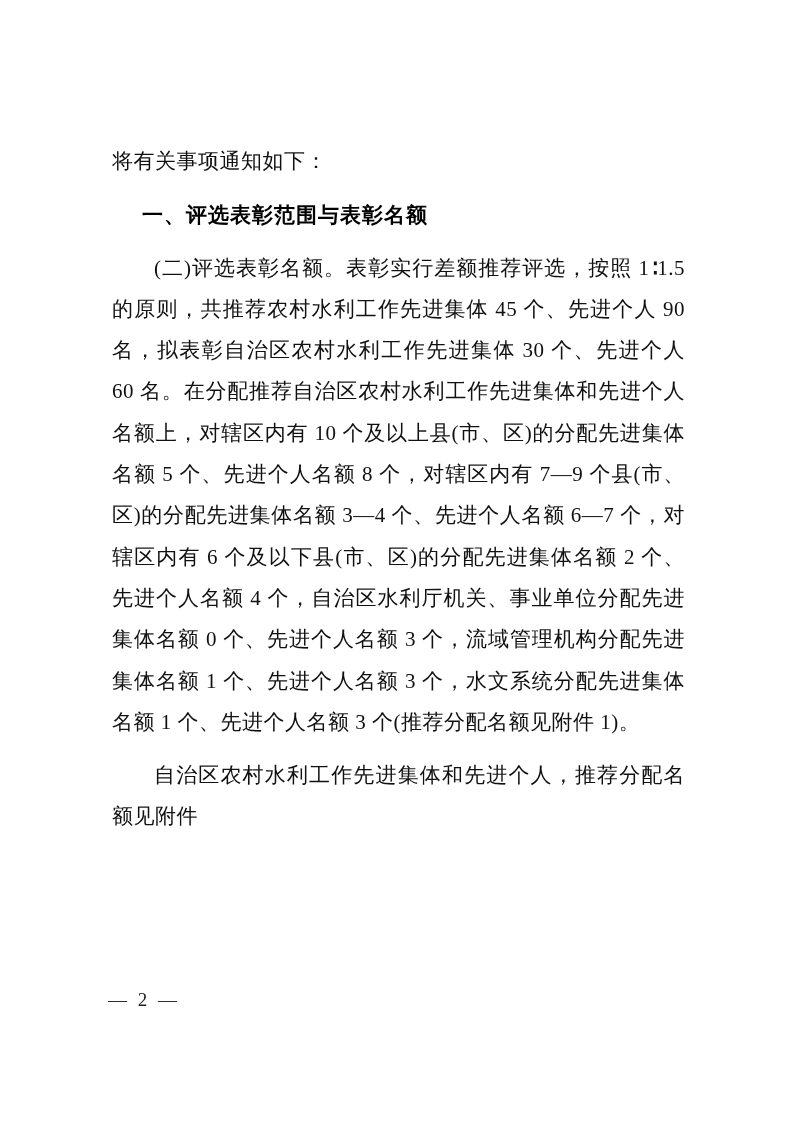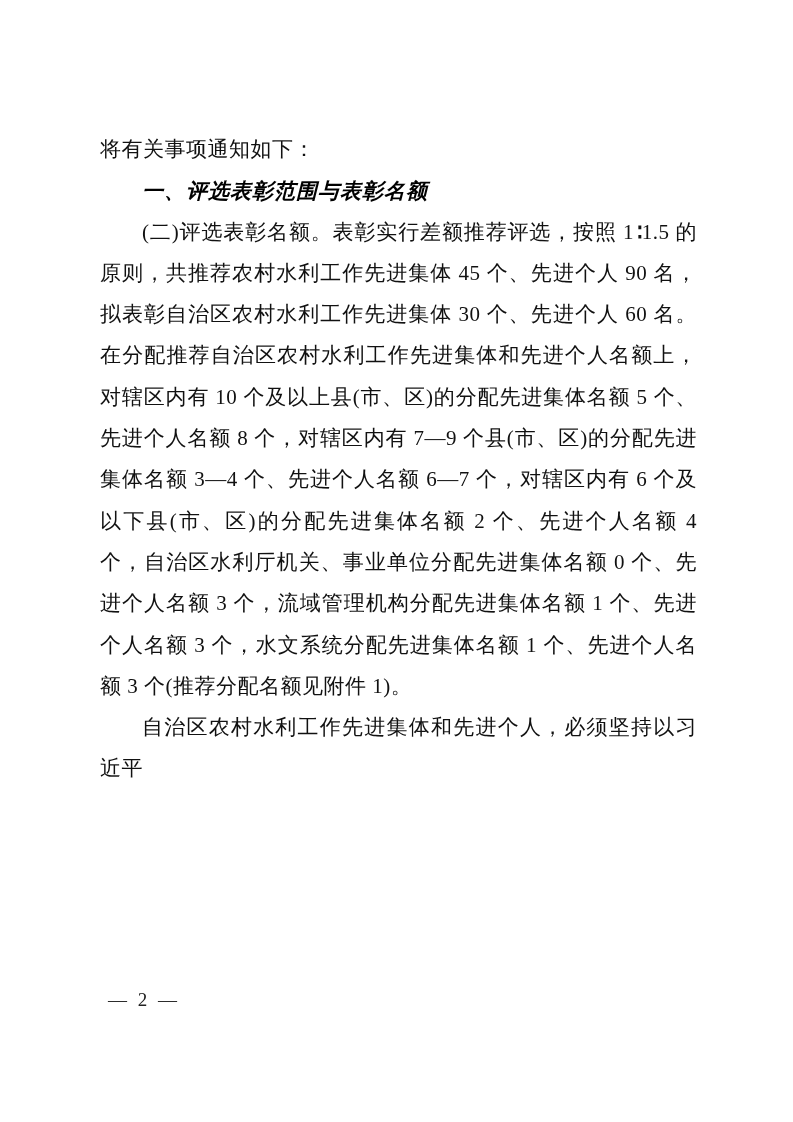--- a/index.html
+++ b/index.html
@@ -15,21 +15,21 @@
     color: #000000;
     overflow: hidden;
   }
   .body-text {
     position: absolute;
     left: 100px;
     top: 129px;
     width: 597px;
   }
   .para {
-    margin: 0;
+    margin: 12px;
     font-family: "Liberation Serif", "DejaVu Serif", serif;
     font-size: 21px;
     line-height: 41.3px;
     text-align: justify;
     text-justify: inter-character;
     text-indent: 2em;
     letter-spacing: 0.5px;
     color: #111111;
   }
   .para.no-indent {
@@ -37,37 +37,36 @@
   }
   .heading {
     margin: 0;
     font-family: "Liberation Sans", "DejaVu Sans", sans-serif;
     font-weight: bold;
     font-size: 21px;
     line-height: 41.3px;
     text-indent: 2em;
     letter-spacing: 1px;
     color: #000000;
-    font-style: italic;
   }
   .page-footer {
     position: absolute;
     left: 108px;
     top: 989px;
     font-family: "Liberation Serif", "DejaVu Serif", serif;
     font-size: 19px;
     line-height: 22px;
     letter-spacing: 3px;
     color: #222222;
   }
 </style>
 </head>
 <body>
 
 <div class="page">
   <div class="body-text">
     <p class="para no-indent">将有关事项通知如下：</p>
     <h2 class="heading">一、评选表彰范围与表彰名额</h2>
     <p class="para">(二)评选表彰名额。表彰实行差额推荐评选，按照 1∶1.5 的原则，共推荐农村水利工作先进集体 45 个、先进个人 90 名，拟表彰自治区农村水利工作先进集体 30 个、先进个人 60 名。在分配推荐自治区农村水利工作先进集体和先进个人名额上，对辖区内有 10 个及以上县(市、区)的分配先进集体名额 5 个、先进个人名额 8 个，对辖区内有 7—9 个县(市、区)的分配先进集体名额 3—4 个、先进个人名额 6—7 个，对辖区内有 6 个及以下县(市、区)的分配先进集体名额 2 个、先进个人名额 4 个，自治区水利厅机关、事业单位分配先进集体名额 0 个、先进个人名额 3 个，流域管理机构分配先进集体名额 1 个、先进个人名额 3 个，水文系统分配先进集体名额 1 个、先进个人名额 3 个(推荐分配名额见附件 1)。</p>
-    <p class="para">自治区农村水利工作先进集体和先进个人，必须坚持以习近平</p>
+    <p class="para">自治区农村水利工作先进集体和先进个人，推荐分配名额见附件</p>
   </div>
   <div class="page-footer">— 2 —</div>
 </div>
 
 </body></html>

